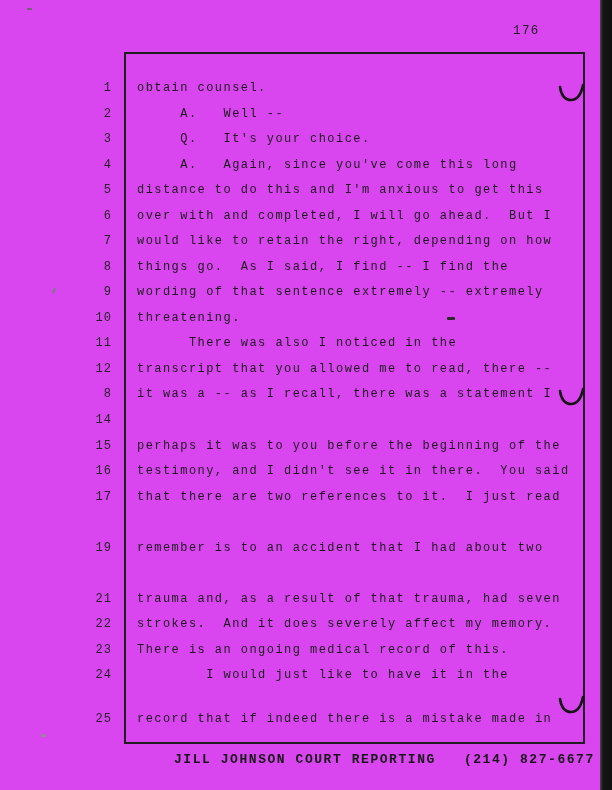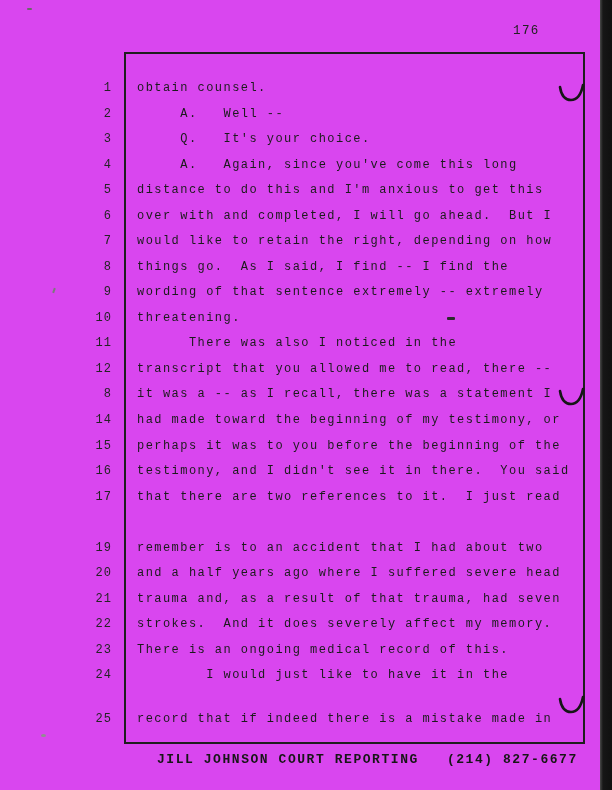--- a/index.html
+++ b/index.html
@@ -58,21 +58,21 @@
     position: absolute;
     left: 137px;
     white-space: pre;
     letter-spacing: 1.45px;
     color: #1b1b1b;
   }
   .curl { position: absolute; width: 28px; height: 22px; }
   .footer {
     position: absolute;
     top: 752px;
-    left: 157px;
+    left: 174px;
     font-size: 13px;
     font-weight: bold;
     letter-spacing: 1.55px;
     white-space: pre;
     color: #161616;
   }
   .speck { position: absolute; background: #666; }
   .speck-1 { top: 8px;   left: 27px;  width: 5px; height: 2px; border-radius: 2px; background: #6a6a6a; }
   .speck-2 { top: 288px; left: 53px;  width: 2px; height: 5px; transform: rotate(20deg); background: #7a7a7a; }
   .speck-3 { top: 317px; left: 447px; width: 8px; height: 3px; border-radius: 1px; background: #2c2c2c; }
@@ -137,41 +137,36 @@
       <div class="row" style="top: 355.94px;">
     <span class="num">12</span>
     <span class="txt">transcript that you allowed me to read, there --</span>
   </div>
       <div class="row" style="top: 381.48px;">
     <span class="num">8</span>
     <span class="txt">it was a -- as I recall, there was a statement I</span>
   </div>
       <div class="row" style="top: 407.02px;">
     <span class="num">14</span>
-    <span class="txt">had made toward the beginning of my testimony, or</span>
   </div>
       <div class="row" style="top: 432.56px;">
     <span class="num">15</span>
     <span class="txt">perhaps it was to you before the beginning of the</span>
   </div>
       <div class="row" style="top: 458.1px;">
     <span class="num">16</span>
     <span class="txt">testimony, and I didn't see it in there.  You said</span>
   </div>
       <div class="row" style="top: 483.64px;">
     <span class="num">17</span>
     <span class="txt">that there are two references to it.  I just read</span>
   </div>
       <div class="row" style="top: 534.72px;">
     <span class="num">19</span>
     <span class="txt">remember is to an accident that I had about two</span>
-  </div>
-      <div class="row" style="top: 560.26px;">
-    <span class="num">20</span>
-    <span class="txt">and a half years ago where I suffered severe head</span>
   </div>
       <div class="row" style="top: 585.8px;">
     <span class="num">21</span>
     <span class="txt">trauma and, as a result of that trauma, had seven</span>
   </div>
       <div class="row" style="top: 611.34px;">
     <span class="num">22</span>
     <span class="txt">strokes.  And it does severely affect my memory.</span>
   </div>
       <div class="row" style="top: 636.88px;">

